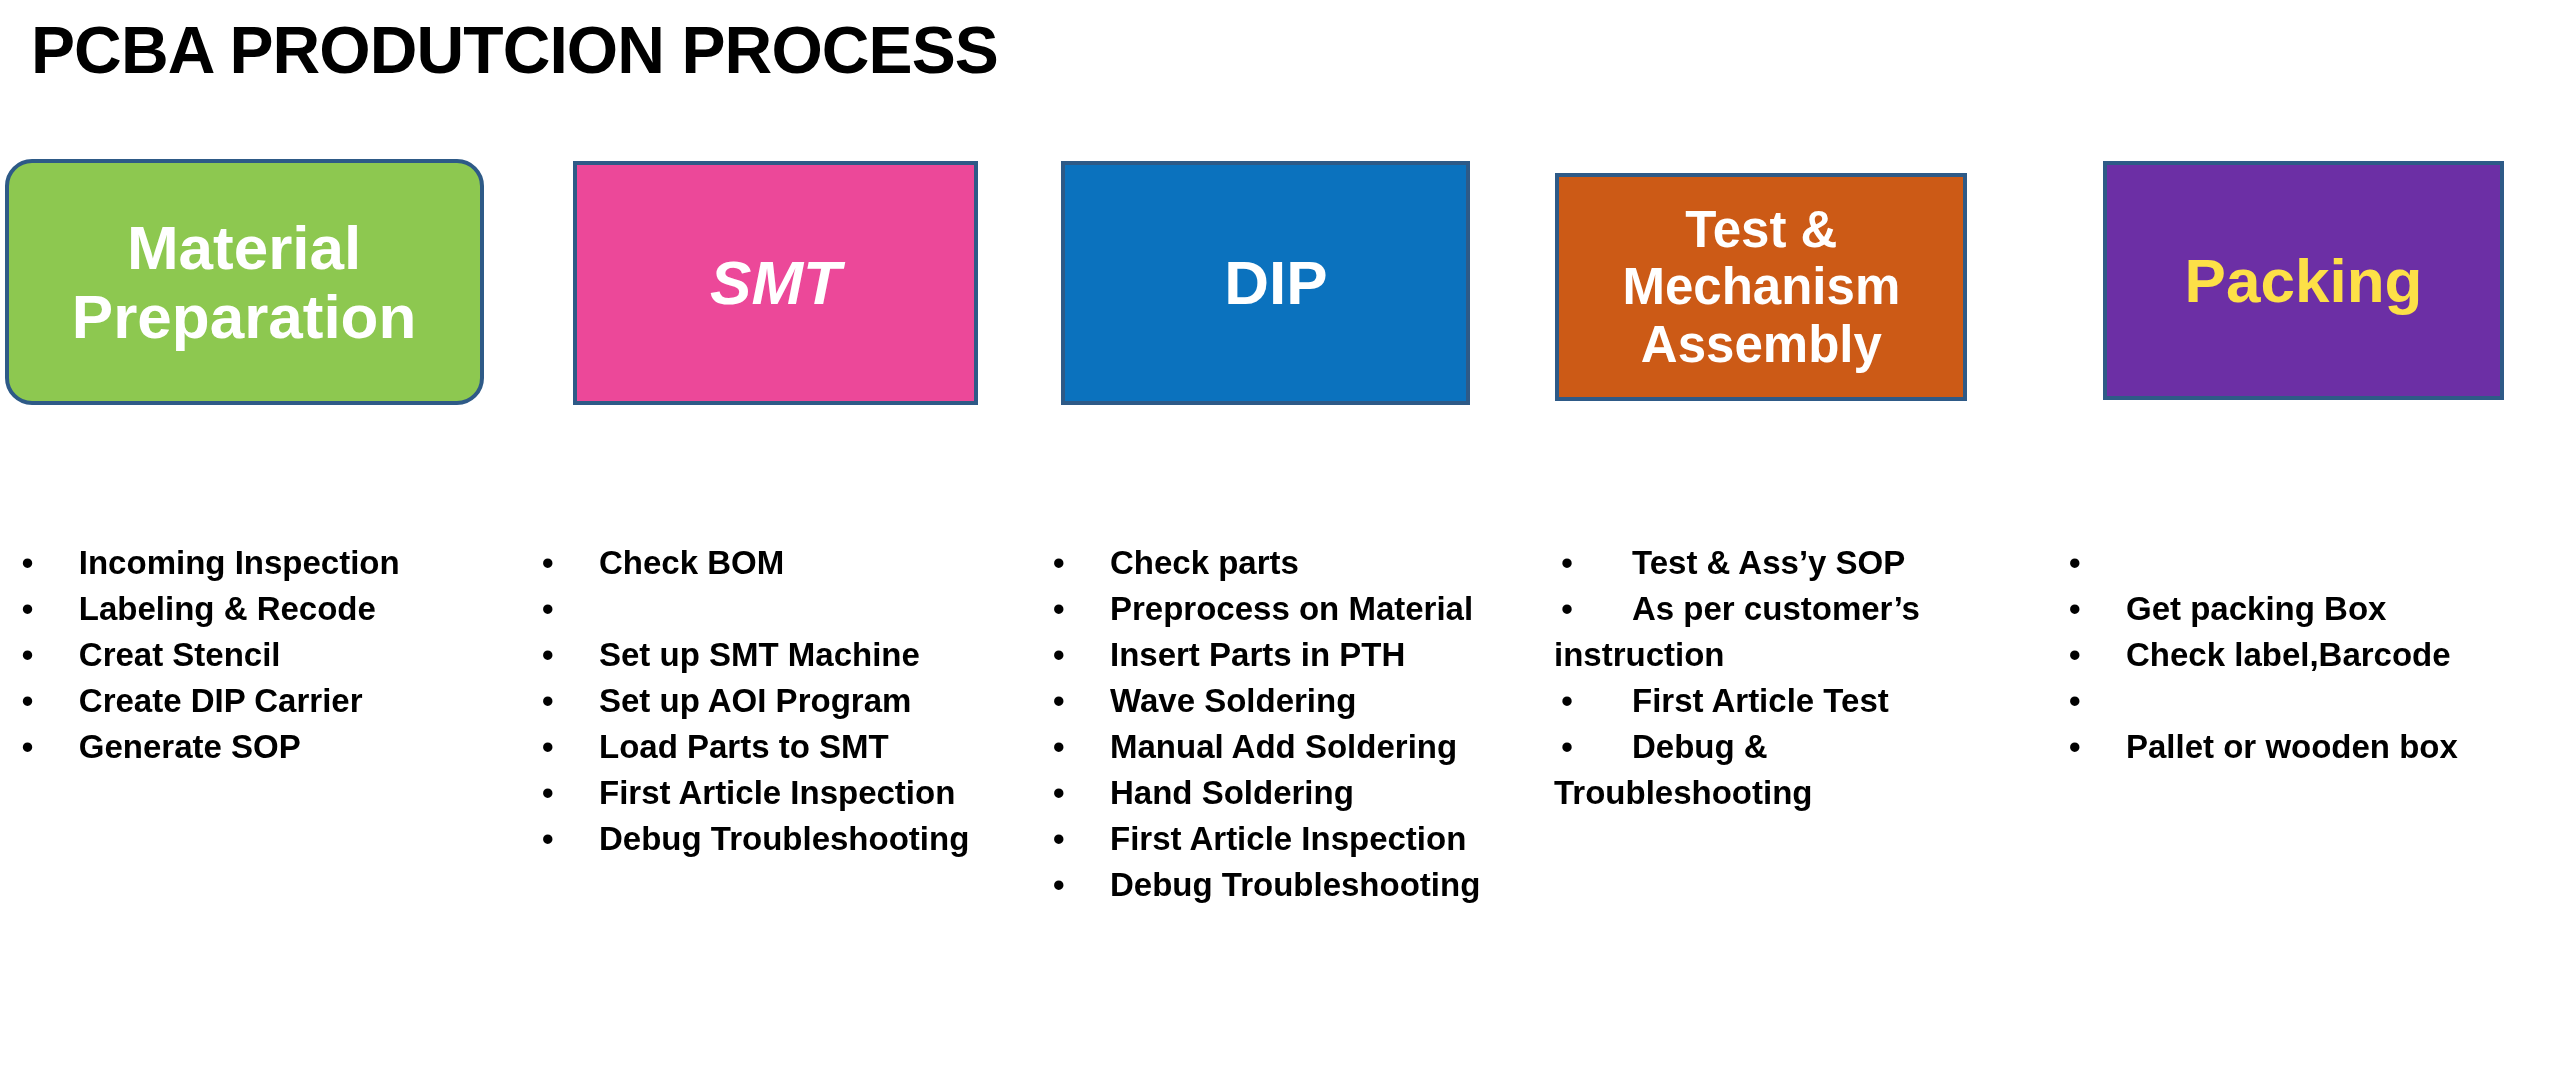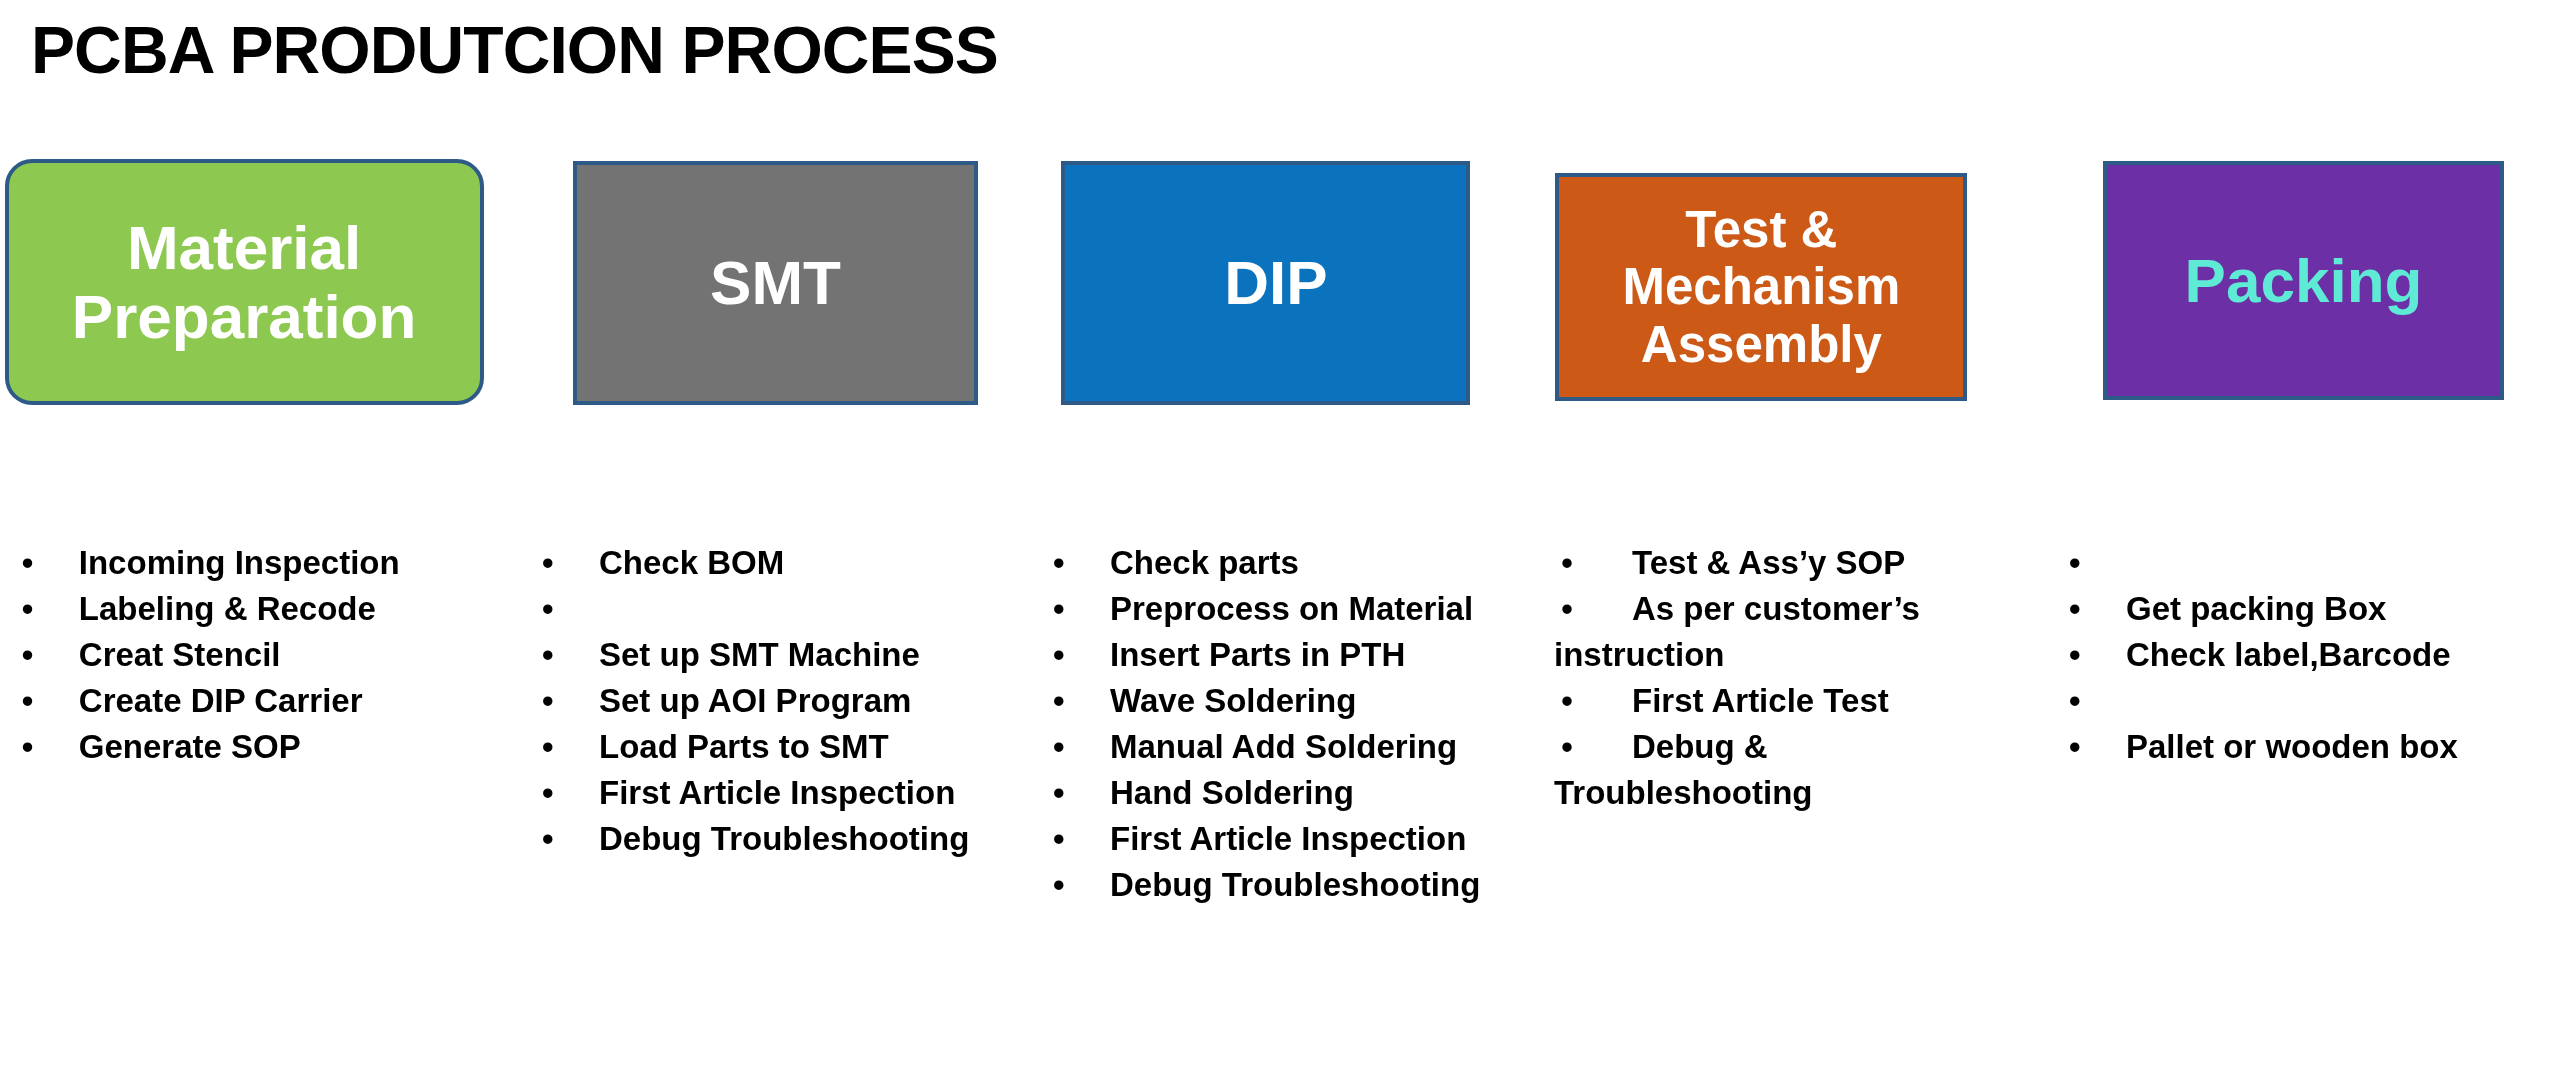--- a/index.html
+++ b/index.html
@@ -88,30 +88,30 @@
   }
 </style>
 </head>
 <body>
 
 <div id="page-title">PCBA PRODUTCION PROCESS</div>
 
 <div class="stage-box" id="stage-0" style="background: rgb(141, 200, 80); border-color: rgb(46, 90, 135); color: rgb(255, 255, 255); border-radius: 27px;">
   <span class="stage-label">Material Preparation</span>
 </div>
-<div class="stage-box" id="stage-1" style="background: #737373; border-color: rgb(46, 90, 135); color: rgb(255, 255, 255);">
+<div class="stage-box" id="stage-1" style="background: #ec4899; border-color: rgb(46, 90, 135); color: rgb(255, 255, 255); font-style: italic;">
   <span class="stage-label">SMT</span>
 </div>
 <div class="stage-box" id="stage-2" style="background: rgb(11, 114, 190); border-color: rgb(46, 90, 135); color: rgb(255, 255, 255); padding-left: 28px;">
   <span class="stage-label">DIP</span>
 </div>
 <div class="stage-box" id="stage-3" style="background: rgb(204, 90, 22); border-color: rgb(46, 90, 135); color: rgb(255, 255, 255); padding-left: 8px;">
   <span class="stage-label">Test &amp; Mechanism Assembly</span>
 </div>
-<div class="stage-box" id="stage-4" style="background: rgb(108, 47, 165); border-color: rgb(46, 90, 135); color: #5eead4;">
+<div class="stage-box" id="stage-4" style="background: rgb(108, 47, 165); border-color: rgb(46, 90, 135); color: #fde047;">
   <span class="stage-label">Packing</span>
 </div>
 
 <div class="bullet-col" id="col-0">
     <div class="bullet-item">
       <span class="bullet-dot">•</span>
       <span class="bullet-text">Incoming Inspection</span>
     </div>
     <div class="bullet-item">
       <span class="bullet-dot">•</span>

